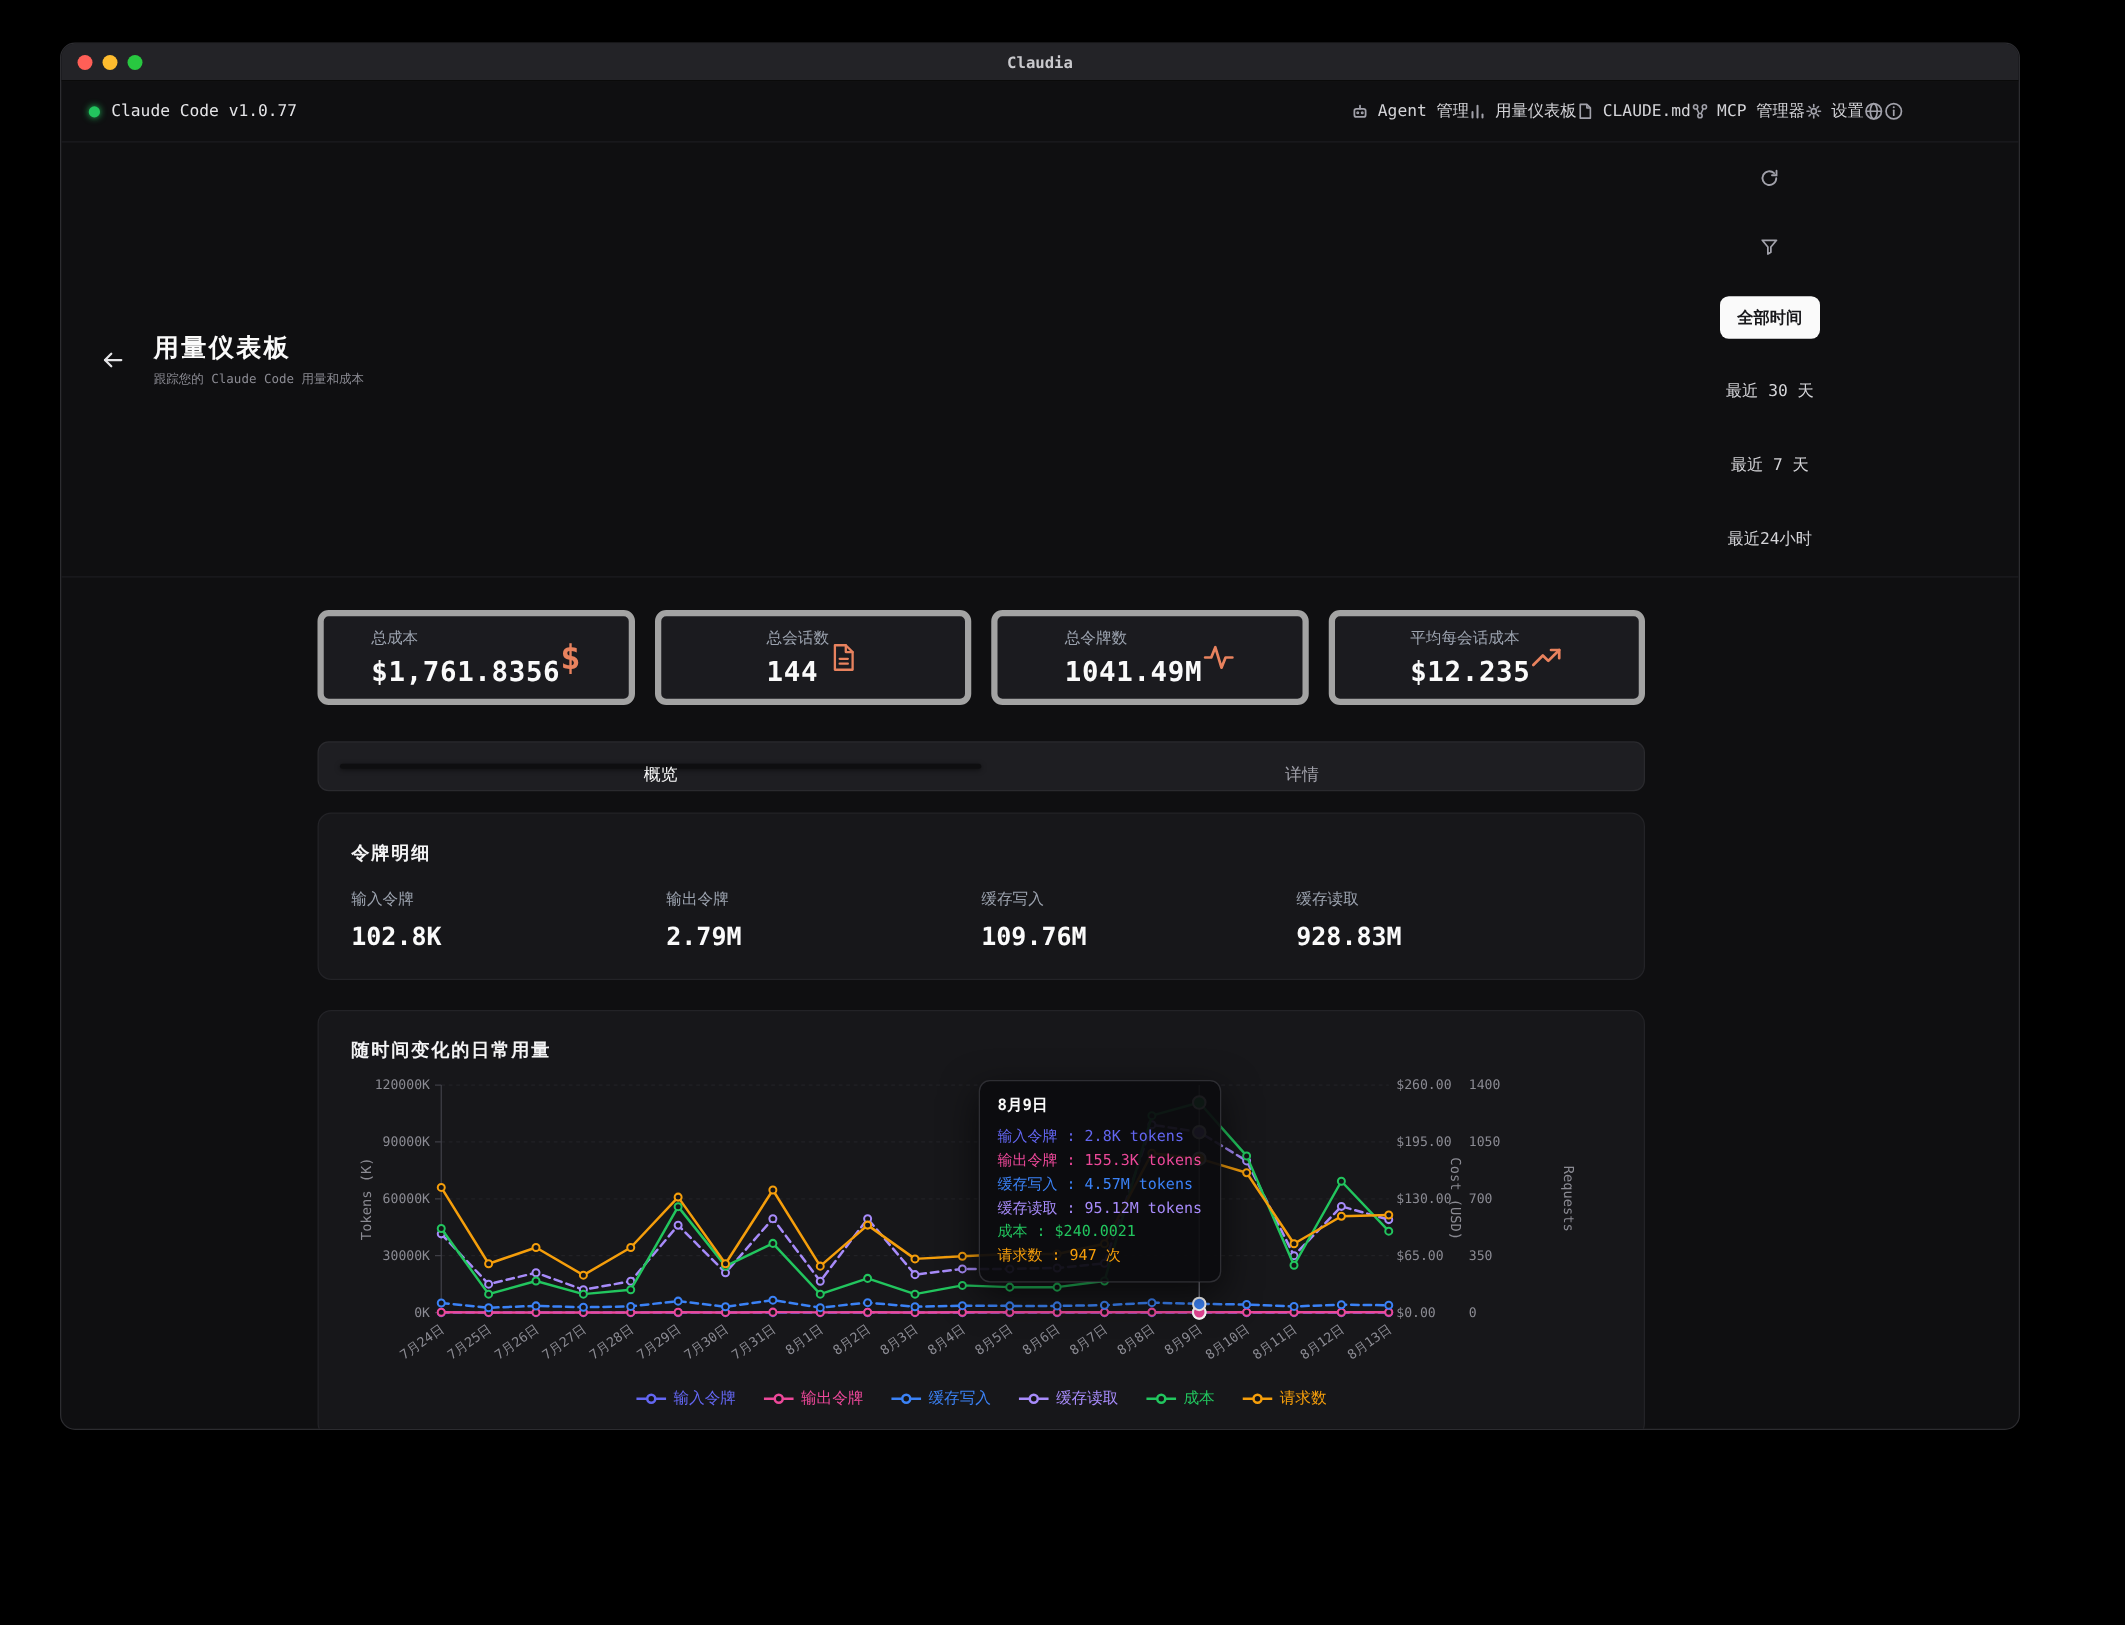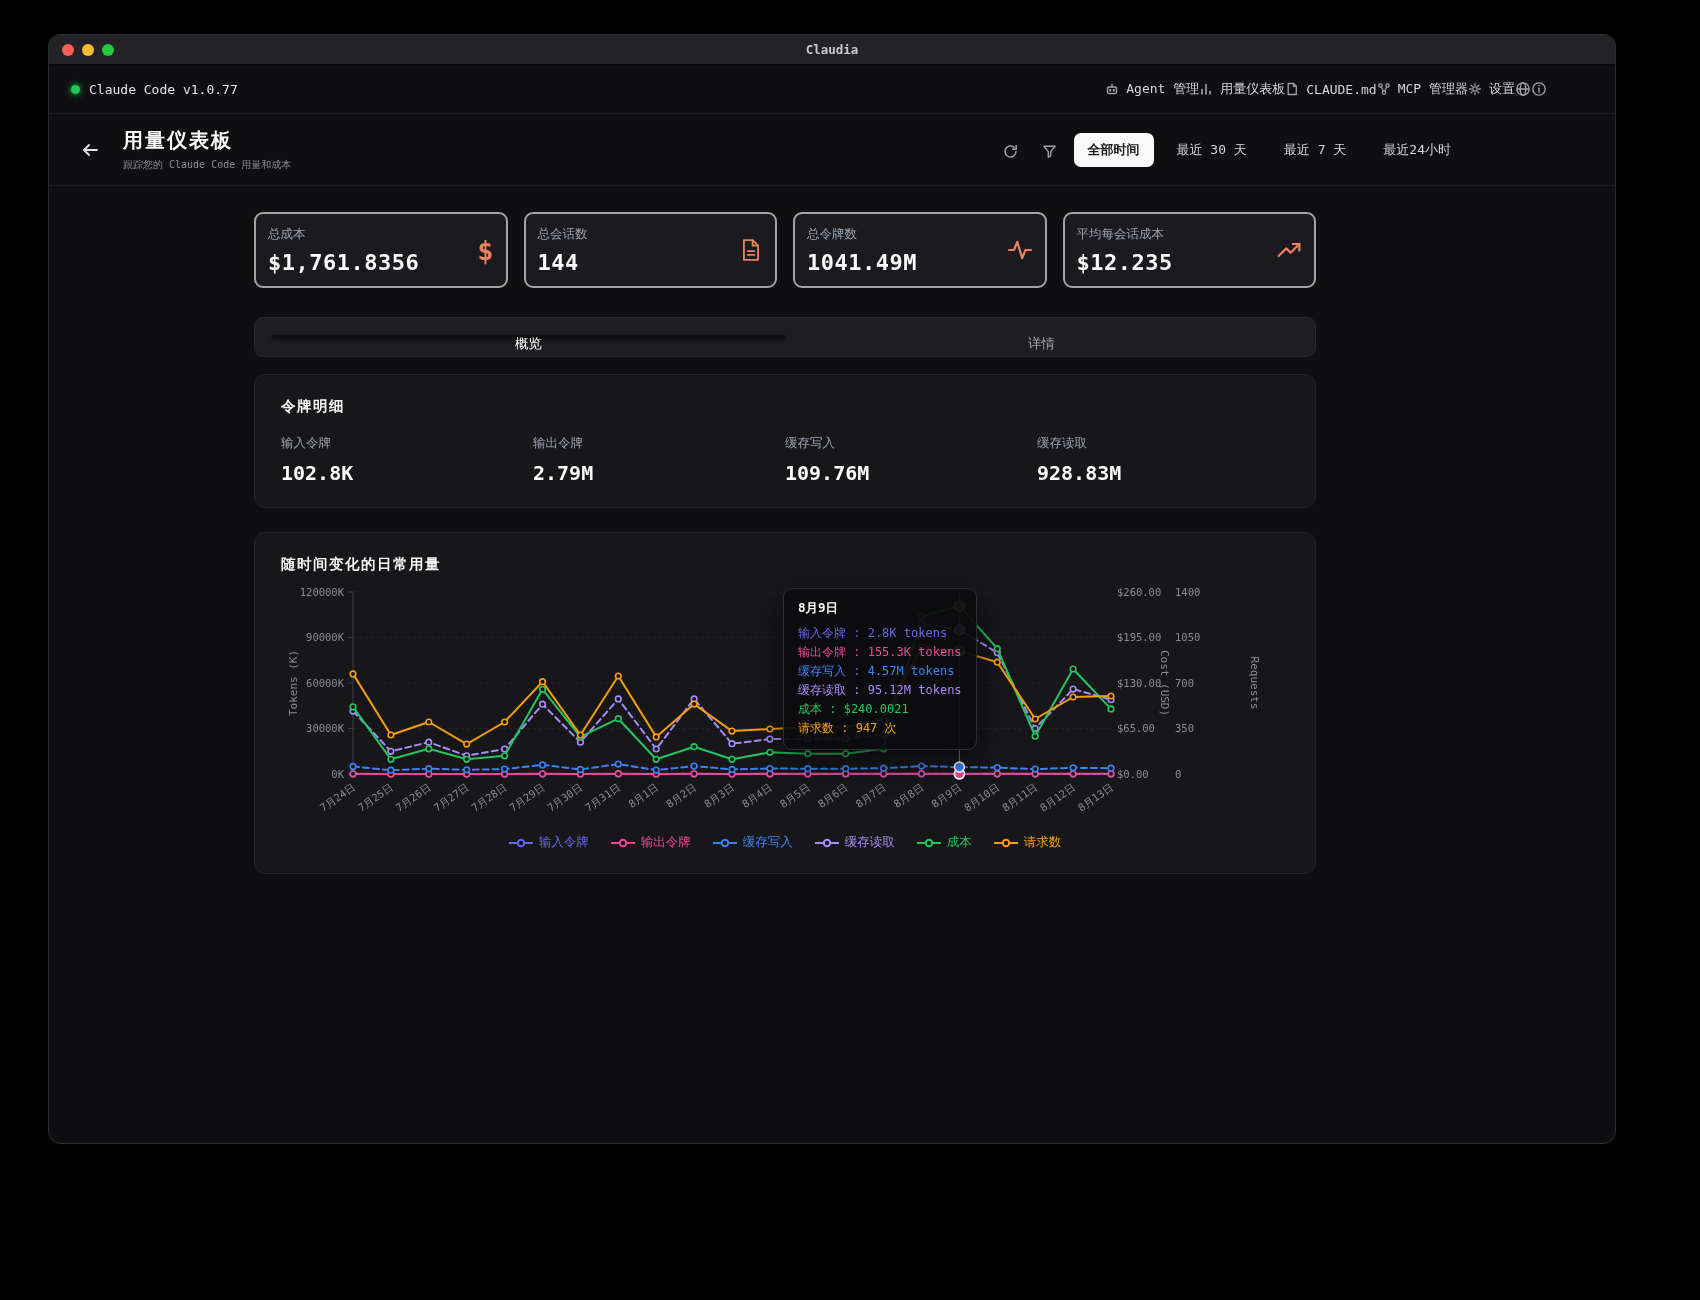--- a/index.html
+++ b/index.html
@@ -15,51 +15,51 @@
   .titlebar { height:30px; background:#232327; border-bottom:1px solid #0a0a0a;
     display:flex; align-items:center; position:relative; }
   .traffic { display:flex; gap:8px; margin-left:13px; }
   .tl { width:12px; height:12px; border-radius:50%; display:inline-block; }
   .tl.red { background:#ff5f57; } .tl.yellow { background:#febc2e; } .tl.green { background:#28c840; }
   .win-title { position:absolute; left:0; right:0; text-align:center; font-size:12.5px;
     font-weight:700; color:#c9c9cd; pointer-events:none; }
 
   
   .topbar { height:49px; display:flex; align-items:center; justify-content:space-between;
-    padding:0 68px 0 22px; border-bottom:1px solid #1d1d21; }
+    padding:0 92px 0 22px; border-bottom:1px solid #1d1d21; }
   .status { display:flex; align-items:center; gap:9px; font-size:13px; color:#e4e4e7; }
   .dot { width:9px; height:9px; border-radius:50%; background:var(--status-green,#22c55e);
     box-shadow:0 0 6px var(--status-green,#22c55e); }
   .topnav { display:flex; align-items:center; }
   .navitem { display:flex; align-items:center; gap:7px; font-size:13px; color:#d4d4d8;
     cursor:pointer; background:none; border:none; font-family:inherit; }
   .navitem svg, .navicon svg { color:#a1a1aa; }
   .navicon { background:none; border:none; cursor:pointer; display:flex; align-items:center; }
 
   
   .pagehead { display:flex; align-items:center; gap:16px; padding:13px 150px 13px 24px;
     border-bottom:1px solid #1d1d21; }
   .backbtn { width:34px; height:34px; background:none; border:none; color:#e4e4e7;
     display:flex; align-items:center; justify-content:center; cursor:pointer; border-radius:7px; }
   .page-title { font-size:20px; font-weight:700; color:#fafafa; letter-spacing:2px;
     font-family:"DejaVu Sans","Liberation Sans",sans-serif; }
   .page-sub { font-size:10px; color:#8b8b93; margin-top:4px; }
-  .headctrl { margin-left:auto; display:flex; align-items:flex-end; gap:9px; }
+  .headctrl { margin-left:auto; display:flex; align-items:center; gap:25px;flex-direction:column; }
   .iconbtn { width:30px; height:30px; background:none; border:none; color:#a1a1aa;
     display:flex; align-items:center; justify-content:center; cursor:pointer; border-radius:7px; }
   .timebtn { padding:8px 14px; font-size:13px; color:#d4d4d8; background:transparent;
     border:none; border-radius:7px; cursor:pointer; font-family:inherit; white-space:nowrap; }
   .timebtn.active { background:var(--active-filter-bg,#fafafa); color:#18181b; font-weight:700; }
 
   
   .content { width:1062px; margin-left:205px; padding-top:26px; }
 
   .stats-row { display:grid; grid-template-columns:repeat(4,1fr); gap:16px; }
-  .stat-card { background:#1b1b1f; border:2px solid #a3a3a3; border-radius:9px;
-    padding:13px 12px; height:76px; display:flex; align-items:center; justify-content:space-between; }
+  .stat-card { background:#1b1b1f; border:5px solid #a3a3a3; border-radius:9px;
+    padding:13px 28px; height:76px; display:flex; align-items:center; justify-content:center; }
   .stat-label { font-size:12.5px; color:#9ca3af; margin-bottom:7px; }
   .stat-value { font-size:22px; font-weight:700; color:#fafafa; letter-spacing:.5px; }
   .stat-icon { color:var(--accent,#e8825e); display:flex; align-items:center; }
   .dollar-glyph { font-size:27px; font-weight:700; color:var(--accent,#e8825e); }
 
   .tabbar { margin-top:29px; background:#1e1e22; border:1px solid #2a2a2e; border-radius:9px;
     padding:17px; display:flex; height:40px; }
   .tab { flex:1; border:none; background:transparent; color:#a1a1aa; font-size:13.5px;
     border-radius:7px; cursor:pointer; font-family:inherit; }
   .tab.active { background:#0e0e10; color:#fafafa; box-shadow:0 1px 4px rgba(0,0,0,.5); }

